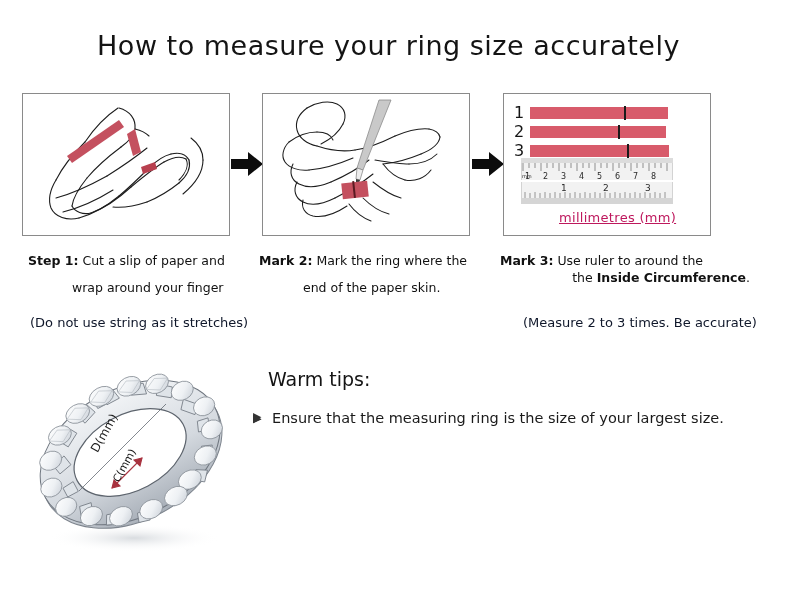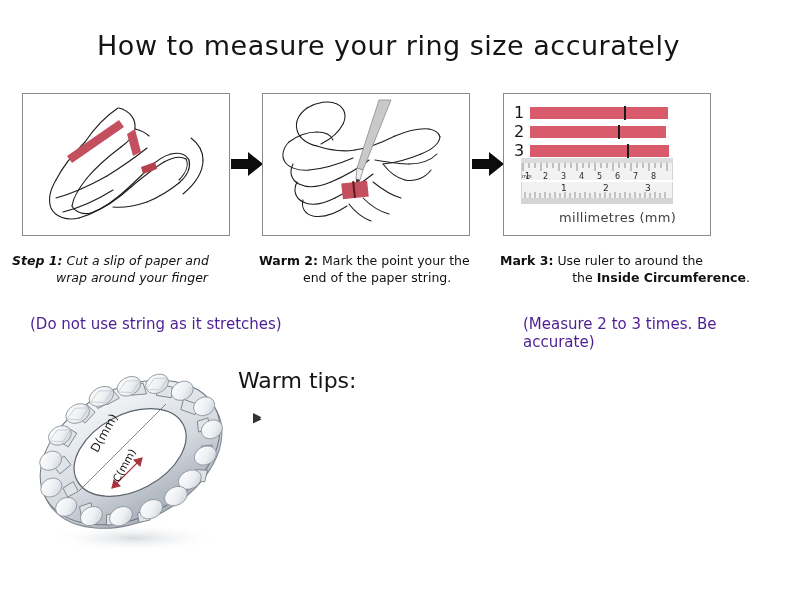--- a/index.html
+++ b/index.html
@@ -84,48 +84,49 @@
   .strip-mark {
     position: absolute;
     top: -1px;
     width: 2px;
     height: 14px;
     background: #1a1a1a;
   }
   .ruler-label {
     position: absolute;
     font-size: 13px;
-    color: #404040;
+    color: #be185d;
     letter-spacing: 0.3px;
+    text-decoration: underline;
   }
 
   
   .caption {
     position: absolute;
     font-family: "DejaVu Sans", sans-serif;
     font-size: 12.5px;
     line-height: 17px;
     color: #111111;
   }
   .caption .lead { font-weight: bold; }
-  .caption .ind { display: block; padding-left: 44px; }
+  .caption .ind { display: block; padding-left: 44px; margin-top: 10px; }
   .caption .ind2 { display: block; padding-left: 52px; text-align: right; }
   .note {
     position: absolute;
     font-family: "DejaVu Sans", sans-serif;
-    font-size: 15px;
-    color: #4c1d95;
+    font-size: 13px;
+    color: #0f172a;
   }
 
   
   .tips-head {
     position: absolute;
-    left: 238px;
+    left: 268px;
     top: 368px;
-    font-size: 22px;
+    font-size: 19px;
     color: #141414;
     font-family: "DejaVu Sans", sans-serif;
   }
   .tips-list {
     position: absolute;
     left: 253px;
     top: 403px;
     width: 500px;
   }
   .tip {
@@ -376,31 +377,31 @@
             <line x1="139" y1="35" x2="139" y2="40"></line>
           <line x1="144" y1="34" x2="144" y2="40"></line>
         </g>
       </svg>
     </div>
 
     <div class="ruler-label" style="left:55px; top:116px;">millimetres (mm)</div>
   </div>
 </div>
 
-<div class="caption" style="left:12px; top:252px; width:230px;font-style:italic;">
+<div class="caption" style="left:28px; top:252px; width:230px;">
   <span class="lead">Step 1:</span>
   <span>Cut a slip of paper and</span>
   <span class="ind">wrap around your finger</span>
 </div>
 <div class="note" style="left:30px; top:315px;">(Do not use string as it stretches)</div>
 
 <div class="caption" style="left:259px; top:252px; width:235px;">
-  <span class="lead">Warm 2:</span>
-  <span>Mark the point your the</span>
-  <span class="ind">end of the paper string.</span>
+  <span class="lead">Mark 2:</span>
+  <span>Mark the ring where the</span>
+  <span class="ind">end of the paper skin.</span>
 </div>
 
 <div class="caption" style="left:500px; top:252px; width:250px;">
   <span class="lead">Mark 3:</span>
   <span>Use ruler to around the</span>
   <span class="ind2"><span>the </span><b>Inside Circumference</b><span>.</span></span>
 </div>
 <div class="note" style="left:523px; top:315px;">(Measure 2 to 3 times. Be accurate)</div>
 
 <div class="ring-figure">
@@ -498,14 +499,15 @@
 
 <div class="tips-list">
   <div class="tip">
     <span class="bullet">▶</span>
   </div>
   <div class="tip">
     <span class="bullet">▶</span>
   </div>
   <div class="tip">
     <span class="bullet">▶</span>
+    <span>Ensure that the measuring ring is the size of your largest size.</span>
   </div>
 </div>
 
 </body></html>

